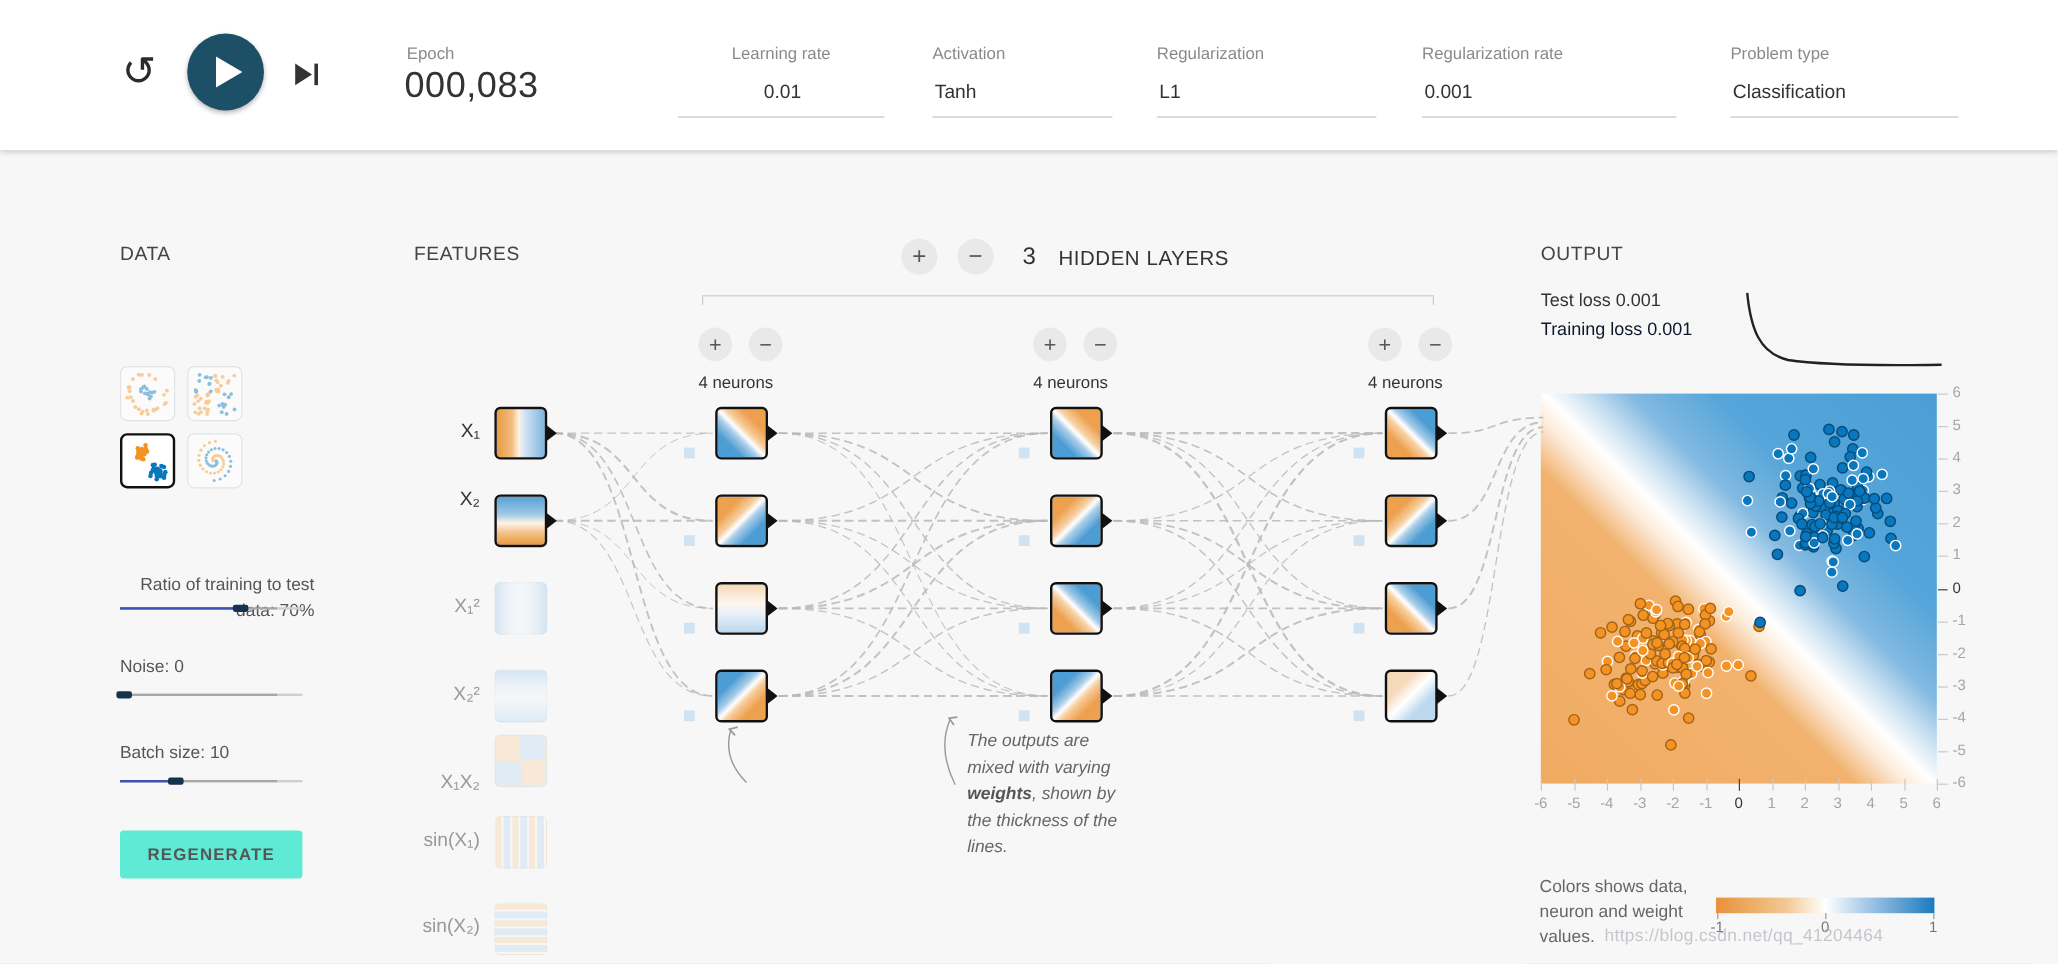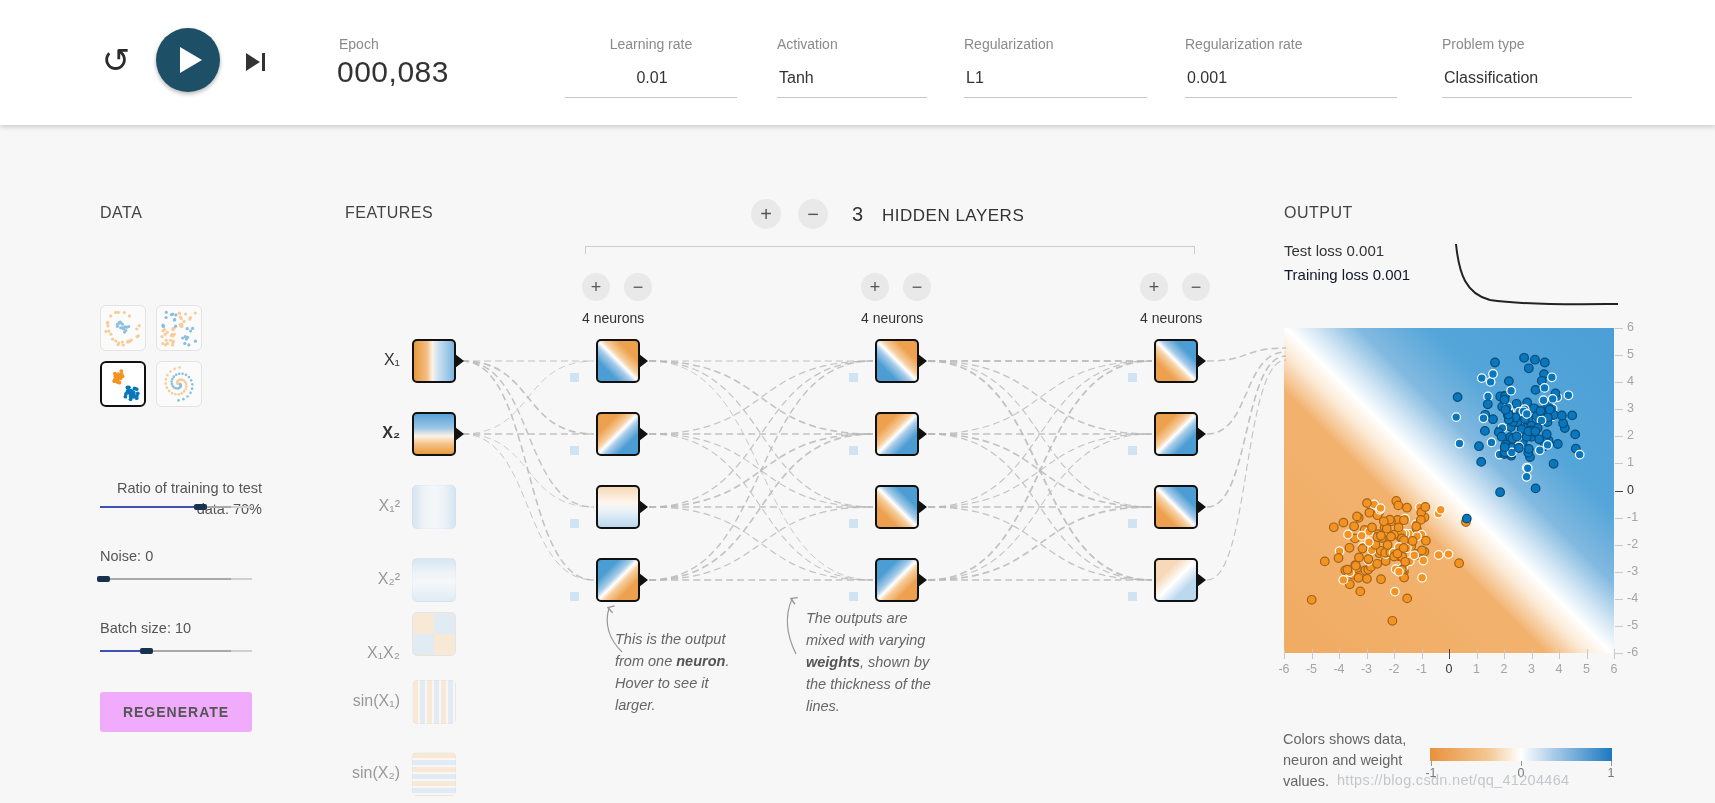--- a/index.html
+++ b/index.html
@@ -35,21 +35,21 @@
   .thumb { position:absolute; width:46px; height:46px; border:1px solid #e3e3e3; border-radius:6px;
            background:#fbfbfb; cursor:pointer; padding:2px; }
   .thumb.selected { border:2px solid #111; background:#fff; }
   .thumb svg { display:block; }
   .thumb.faded svg { opacity:.45; }
   .slider-label { position:absolute; width:162px; font-size:14.5px; color:#555; line-height:1.45; }
   .slider { position:absolute; width:152px; height:14px; cursor:pointer; }
   .slider .track { position:absolute; left:0; right:0; top:6px; height:2px; background:linear-gradient(90deg,#a8a8a8 0 86%,#cfcfcf 86%); }
   .slider .fill { position:absolute; left:0; top:6px; height:2px; background:#3f51b5; }
   .slider .handle { position:absolute; top:4px; width:13px; height:6px; border-radius:2px; background:#16324f; }
-  .regen-btn { position:absolute; left:100px; top:692px; width:152px; height:40px; background:#f0abfc; border:none;
+  .regen-btn { position:absolute; left:100px; top:692px; width:152px; height:40px; background:#5eead4; border:none;
                border-radius:3px; color:#555; font-size:14px; font-weight:bold; letter-spacing:1px; cursor:pointer; }
 
   
   .feat-label { position:absolute; left:280px; width:120px; text-align:right; font-size:16px; color:#999; }
   .feat-label.active { color:#333; }
   .sq { position:absolute; width:44px; height:44px; border-radius:5px; }
   .sq.active { border:2px solid #111; cursor:pointer; z-index:2; }
   .sq.inactive { opacity:.55; cursor:pointer; border:1px solid rgba(0,0,0,.04); }
   .nub { position:absolute; right:-10px; top:50%; margin-top:-7px; width:0; height:0;
          border-top:7px solid transparent; border-bottom:7px solid transparent; border-left:9px solid #111; }
@@ -386,21 +386,21 @@
       </div>
     </div>
   <button class="regen-btn">REGENERATE</button>
 
   <div class="sec-title" style="left:345px;top:204px">FEATURES</div>
   <div id="features-list">
       <div class="feat-label active" style="top: 351px;">X₁</div>
       <div class="sq g-x1 active" style="left: 412px; top: 339px;">
         <span class="nub"></span>
       </div>
-      <div class="feat-label active" style="top: 424px; font-weight: bold;">X₂</div>
+      <div class="feat-label active" style="top: 408px;">X₂</div>
       <div class="sq g-x2 active" style="left: 412px; top: 412px;">
         <span class="nub"></span>
       </div>
       <div class="feat-label" style="top: 497px;">X₁²</div>
       <div class="sq g-x1sq inactive" style="left: 412px; top: 485px;"></div>
       <div class="feat-label" style="top: 570px;">X₂²</div>
       <div class="sq g-x2sq inactive" style="left: 412px; top: 558px;"></div>
       <div class="feat-label" style="top: 644px;">X₁X₂</div>
       <div class="sq g-x1x2 inactive" style="left: 412px; top: 612px;"></div>
       <div class="feat-label" style="top: 692px;">sin(X₁)</div>
@@ -526,23 +526,20 @@
       <div class="node g-n4" style="left: 1154px; top: 485px;">
         <span class="nub"></span>
       </div>
       <div class="bias-sq" style="left: 1128px; top: 519px;"></div>
       <div class="node g-n7" style="left: 1154px; top: 558px;">
         <span class="nub"></span>
       </div>
       <div class="bias-sq" style="left: 1128px; top: 592px;"></div>
     </div>
 
-  <div class="callout" style="left:615px;top:628px;width:128px">
-    <span>This is the output from one </span><b>neuron</b><span>. Hover to see it larger.</span>
-  </div>
   <div class="callout" style="left:806px;top:607px;width:132px">
     <span>The outputs are mixed with varying </span><b>weights</b><span>, shown by the thickness of the lines.</span>
   </div>
 
   <div class="sec-title" style="left:1284px;top:204px">OUTPUT</div>
   <div class="loss-line" style="left:1284px;top:242px">
     <span class="dark">Test loss</span>
     <span class="dark">0.001</span>
   </div>
   <div class="loss-line" style="left:1284px;top:266px">

